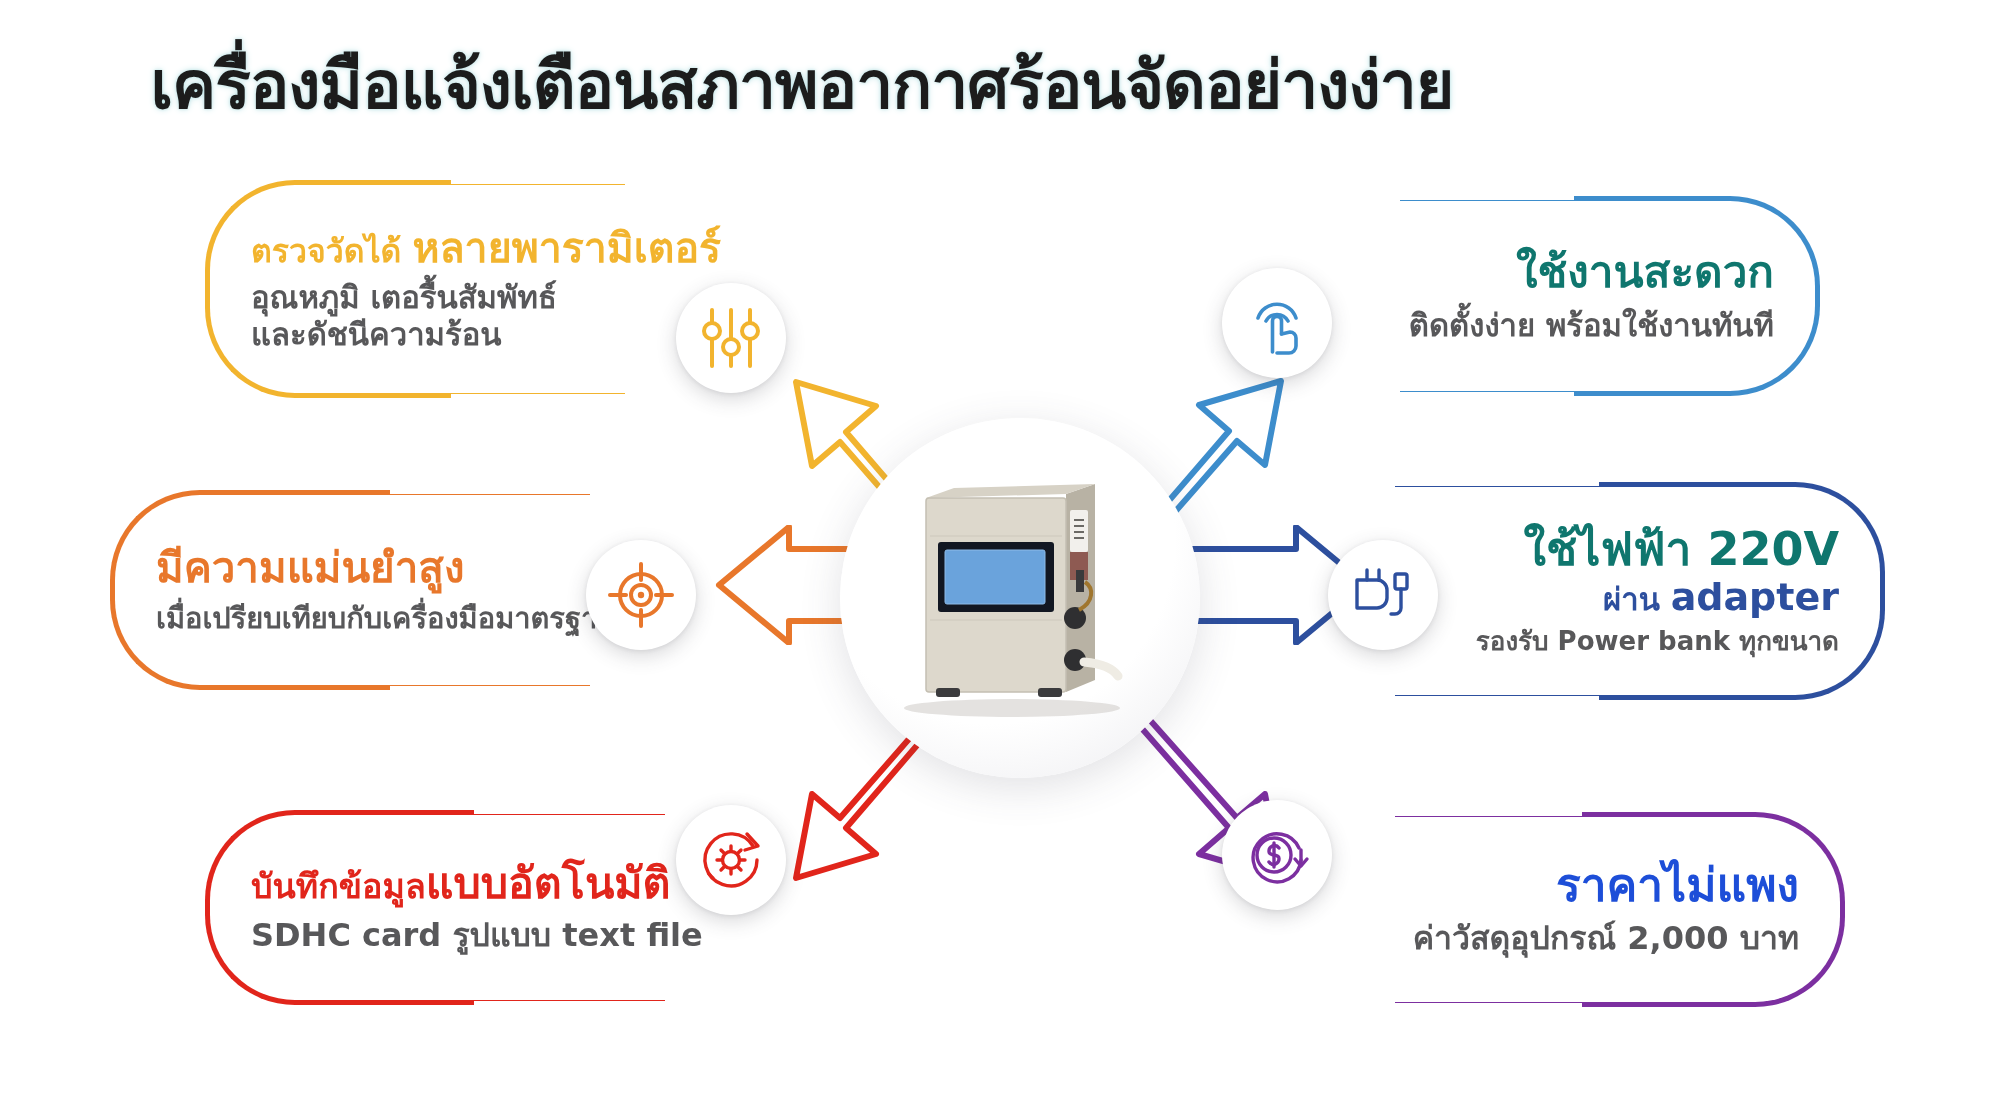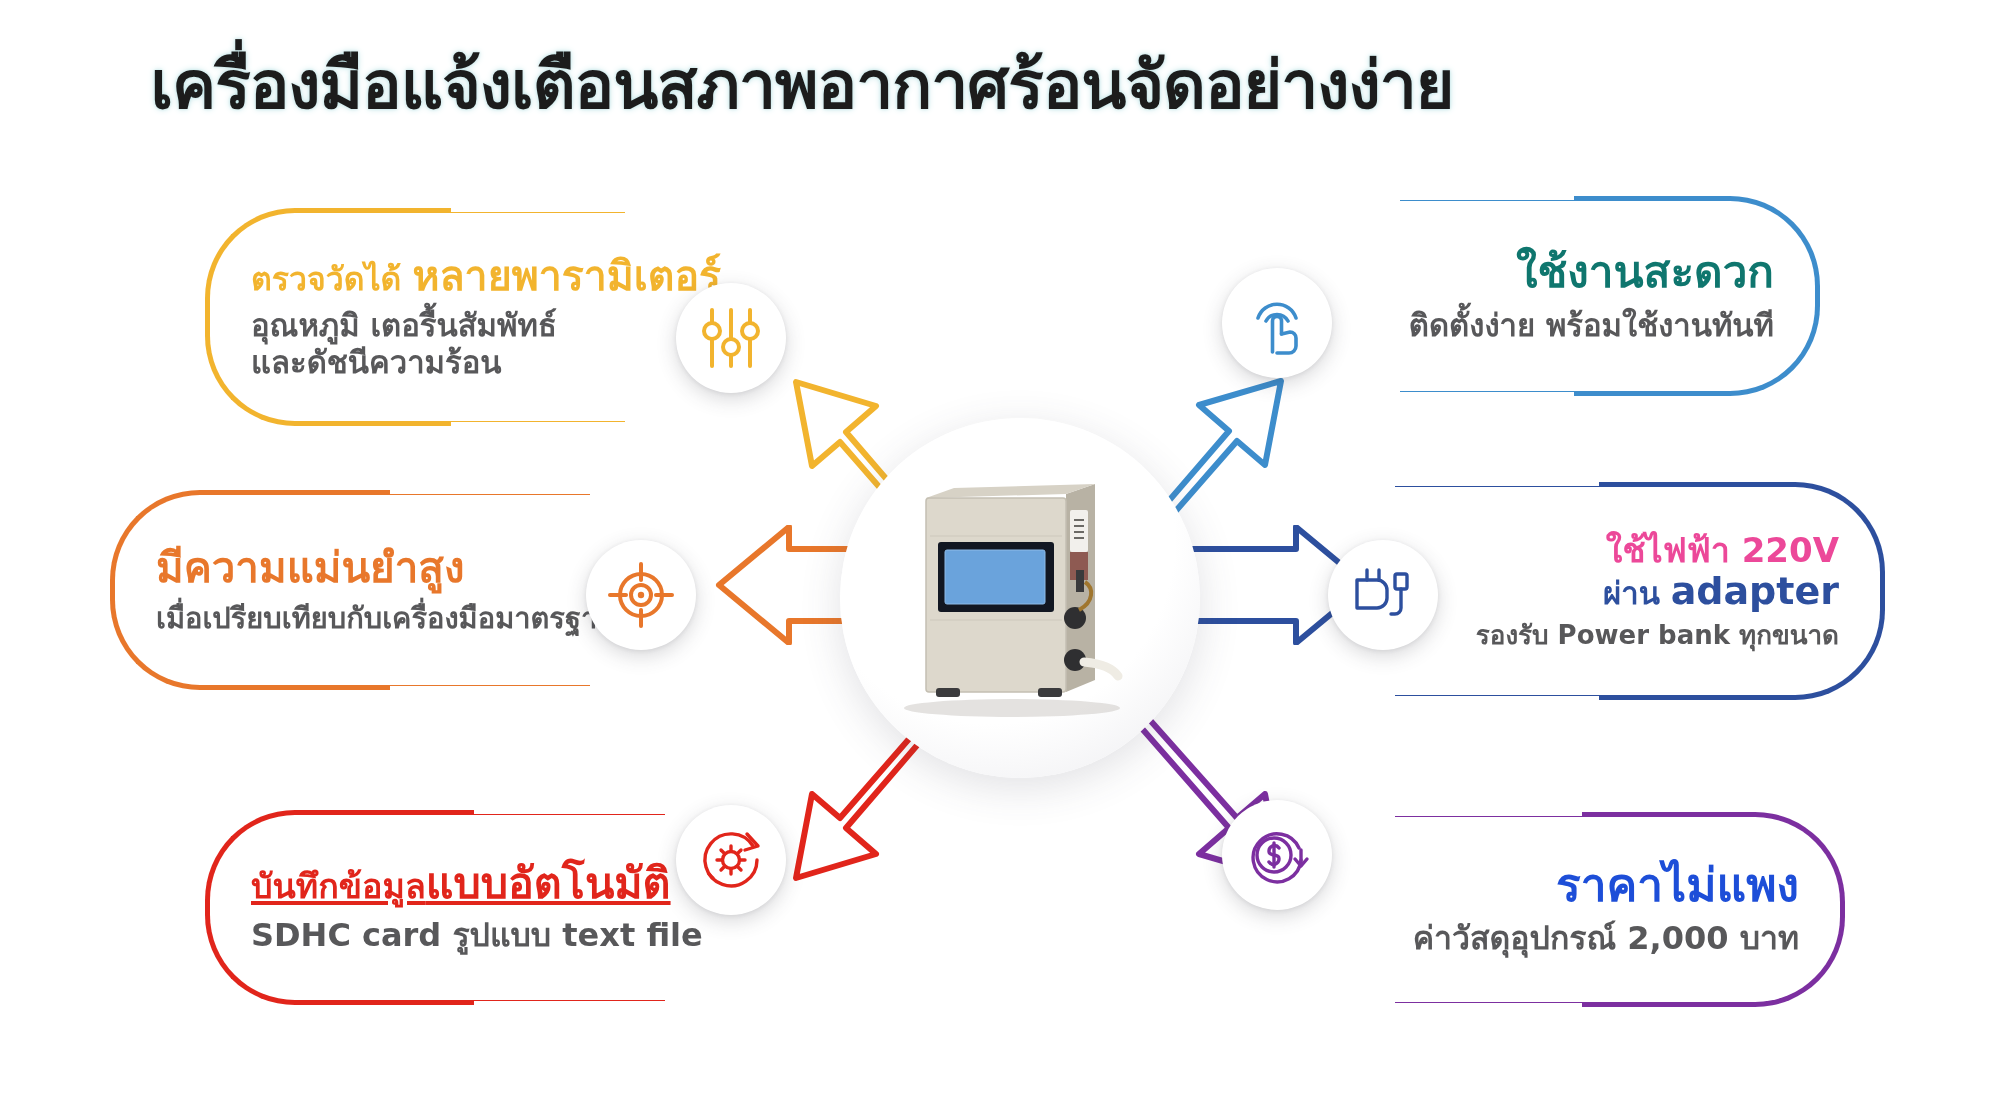--- a/index.html
+++ b/index.html
@@ -142,21 +142,21 @@
 
     <circle cx="195" cy="148" r="11" fill="#2f2f31"></circle>
     <circle cx="195" cy="190" r="11" fill="#2f2f31"></circle>
     <path d="M199 140 C214 132 214 118 205 112" fill="none" stroke="#a0762e" stroke-width="4"></path>
     <path d="M204 192 C226 194 234 200 238 206" fill="none" stroke="#efece4" stroke-width="9" stroke-linecap="round"></path>
 
     <rect x="56" y="218" width="24" height="9" rx="3" fill="#3b3b3d"></rect>
     <rect x="158" y="218" width="24" height="9" rx="3" fill="#3b3b3d"></rect>
   </svg>
 
-  <div class="card card-left" style="left:205px; top:208px; width:420px; height:218px;">
+  <div class="card card-left" style="left:205px; top:180px; width:420px; height:218px;">
     <div class="bracket" style="border-color:#f2b42e;"></div>
     <div class="trim-top"></div>
       <div class="trim-bot"></div>
     <div class="body">
       <div class="headline" style="font-size:41px; color:#f2b42e;">
         <span class="lead" style="font-size:32px;">ตรวจวัดได้ </span><span>หลายพารามิเตอร์</span>
       </div>
       <div class="sub" style="font-size:31px; margin-top:9px;">อุณหภูมิ  เตอรื้นสัมพัทธ์</div>
       <div class="sub" style="font-size:31px;">และดัชนีความร้อน</div>
     </div>
@@ -219,21 +219,21 @@
         <line x1="48" y1="33" x2="64" y2="33" stroke-linecap="round"></line>
       </g>
     </svg>
   </div>
 
   <div class="card card-right" style="left:1395px; top:482px; width:490px; height:218px;">
     <div class="bracket" style="border-color:#2d4f9e;"></div>
     <div class="trim-top"></div>
       <div class="trim-bot"></div>
     <div class="body">
-      <div class="headline" style="font-size:34px; color:#ec4899;">
+      <div class="headline" style="font-size:46px; color:#0f766e;">
         <span>ใช้ไฟฟ้า 220V</span>
       </div>
       <div class="headline" style="font-size:38px; color:#2d4f9e; margin-top:2px;">
         <span class="lead" style="font-size:31px; font-weight:600;">ผ่าน </span><span>adapter</span>
       </div>
       <div class="sub" style="font-size:26px; margin-top:8px;">รองรับ Power bank ทุกขนาด</div>
     </div>
   </div>
   <div class="icon-bubble" style="left:1328px; top:540px; width:110px; height:110px;">
     <svg width="64" height="62" viewBox="0 0 64 62">
@@ -245,21 +245,21 @@
         <path d="M50 25 L50 44 A6 6 0 0 1 44 50 L40 50"></path>
       </g>
     </svg>
   </div>
 
   <div class="card card-left" style="left:205px; top:810px; width:460px; height:195px;">
     <div class="bracket" style="border-color:#e1251b;"></div>
     <div class="trim-top"></div>
       <div class="trim-bot"></div>
     <div class="body">
-      <div class="headline" style="font-size:43px; color:#e1251b;text-decoration:underline;">
+      <div class="headline" style="font-size:43px; color:#e1251b;">
         <span class="lead" style="font-size:34px;">บันทึกข้อมูล</span><span>แบบอัตโนมัติ</span>
       </div>
       <div class="sub" style="font-size:32px; margin-top:10px;">SDHC card รูปแบบ text file</div>
     </div>
   </div>
   <div class="icon-bubble" style="left:676px; top:805px; width:110px; height:110px;">
     <svg width="68" height="68" viewBox="0 0 68 68">
       <g stroke="#e1251b" fill="none" stroke-width="3.4" stroke-linecap="round">
         <path d="M56 20 A26 26 0 1 0 60 34"></path>
         <path d="M50 8 L61 20 L48 24" stroke-linejoin="round"></path>

